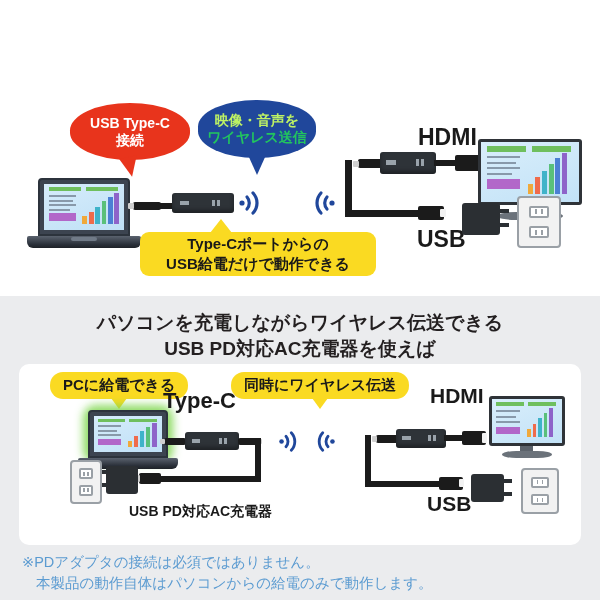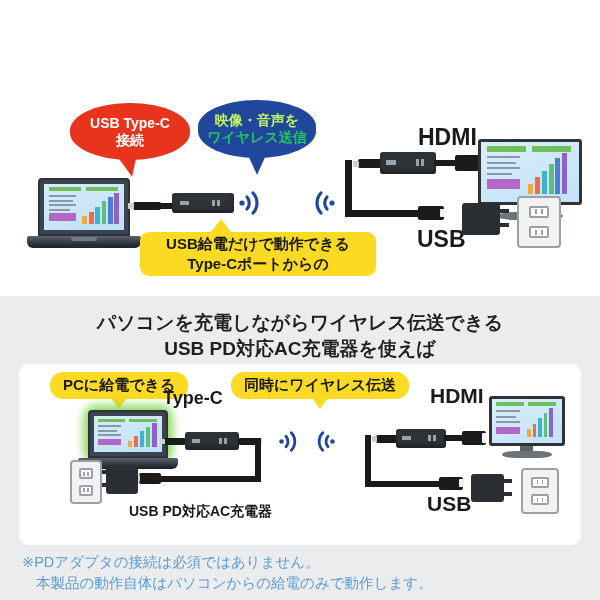--- a/index.html
+++ b/index.html
@@ -291,22 +291,22 @@
           <i></i>
         </div>
       <div class="sock">
           <i></i>
           <i></i>
         </div>
     </div>
 
     <div class="callout-yellow">
       <span class="tailup"></span>
+      <span>Type-Cポートからの</span>
       <span>USB給電だけで動作できる</span>
-      <span>Type-Cポートからの</span>
     </div>
   </div>
 
   <div class="mid-sec">
 
     <div class="mid-head">
       <div>パソコンを充電しながらワイヤレス伝送できる</div>
       <div>USB PD対応AC充電器を使えば</div>
     </div>
 
@@ -336,21 +336,21 @@
               <div class="bar" style="left:59%;width:6%;height:30%;background:#ef6b4b;"></div>
               <div class="bar" style="left:68%;width:6%;height:44%;background:#3fb3c9;"></div>
               <div class="bar" style="left:77%;width:6%;height:56%;background:#5ac07a;"></div>
               <div class="bar" style="left:86%;width:6%;height:66%;background:#8e63c9;"></div>
             </div>
           </div>
         </div>
         <div class="lap-base" style="left:-10px;top:48px;width:100px;height:11px;"></div>
       </div>
 
-      <div class="lbl" style="left:144px;top:24px;font-size:18px;">Type-C</div>
+      <div class="lbl" style="left:144px;top:24px;font-size:22px;">Type-C</div>
 
       <div class="ccon" style="left:145px;top:74px;width:22px;height:7px;">
         <span class="tip" style="left:-4px;top:1px;width:5px;height:5px;background:#cfcfcf;"></span>
       </div>
       <div class="dongle" style="left:166px;top:68px;width:54px;height:18px;">
         <span class="mark" style="left:7px;top:7px;width:8px;height:4px;"></span>
         <span class="mark" style="left:34px;top:6px;width:3px;height:6px;"></span>
         <span class="mark" style="left:39px;top:6px;width:3px;height:6px;"></span>
       </div>
       <div class="ccon" style="left:219px;top:74px;width:22px;height:7px;">

